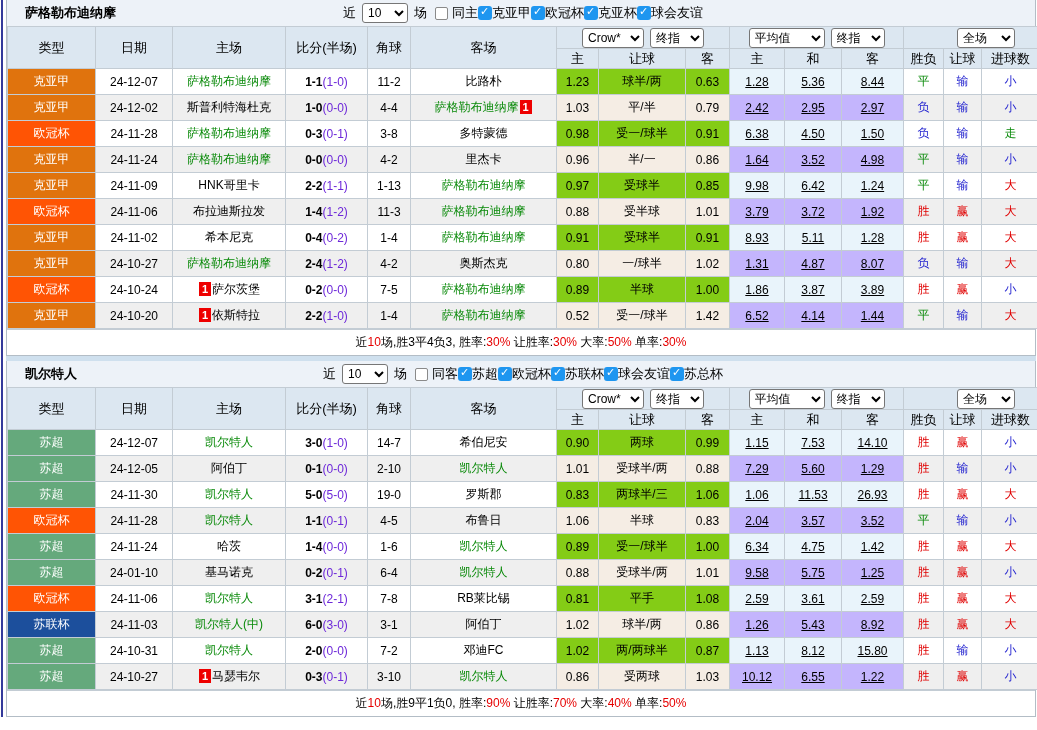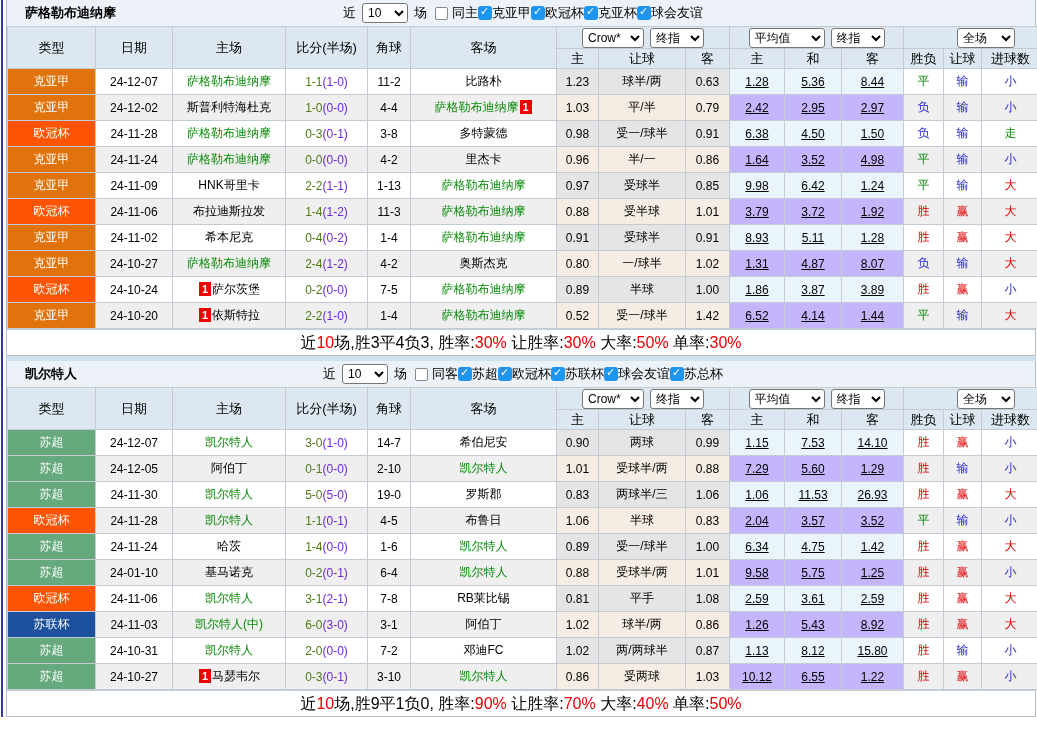--- a/index.html
+++ b/index.html
@@ -39,30 +39,30 @@
   th, td { border:1px solid #c3ccd4; padding:0; overflow:hidden; white-space:nowrap; }
   thead th { background:#dce7f1; font-weight:normal; font-size:13px; }
   tr.selrow th { height:22px; }
   tr.subrow th { height:20px; }
   .selcell { }
   .selwrap { display:flex; align-items:center; justify-content:center; gap:6px; }
   .selwrap.right { justify-content:flex-end; padding-right:24px; }
   tbody td { height:26px; }
   tr.even td.plain { background:#efefef; }
   tr.odd  td.plain { background:#fff; }
-  td.crow { background:#e5e5e5; }
+  td.crow { background:#84cc16; }
   tr.even td.crow { background:#f5ede4; }
   td.avg { background:#e9f4fb;text-decoration:underline; }
   tr.even td.avg { background:#c4b5fd; }
   td.type { color:#fff; font-size:12px; }
-  .score-main { color:#4d7c0f; }
+  .score-main { color:#000000;font-weight:bold; }
   .score-half { color:#6d28d9; }
   .team-green { color:#0a8a0a; }
   .num-badge { display:inline-block; width:12px; height:14px; line-height:14px; background:#ee0000; color:#fff; font-size:11px; font-weight:bold; margin:0 1px; }
-  .summary { height:26px; line-height:25px; text-align:center; font-size:16px; background:#fff; border-top:1px solid #c3ccd4; }
+  .summary { height:26px; line-height:25px; text-align:center; font-size:12px; background:#fff; border-top:1px solid #c3ccd4; }
 </style>
 </head>
 <body>
 
 <div class="edge-line"></div>
 
 <div class="page">
 
 
   <div class="section">

